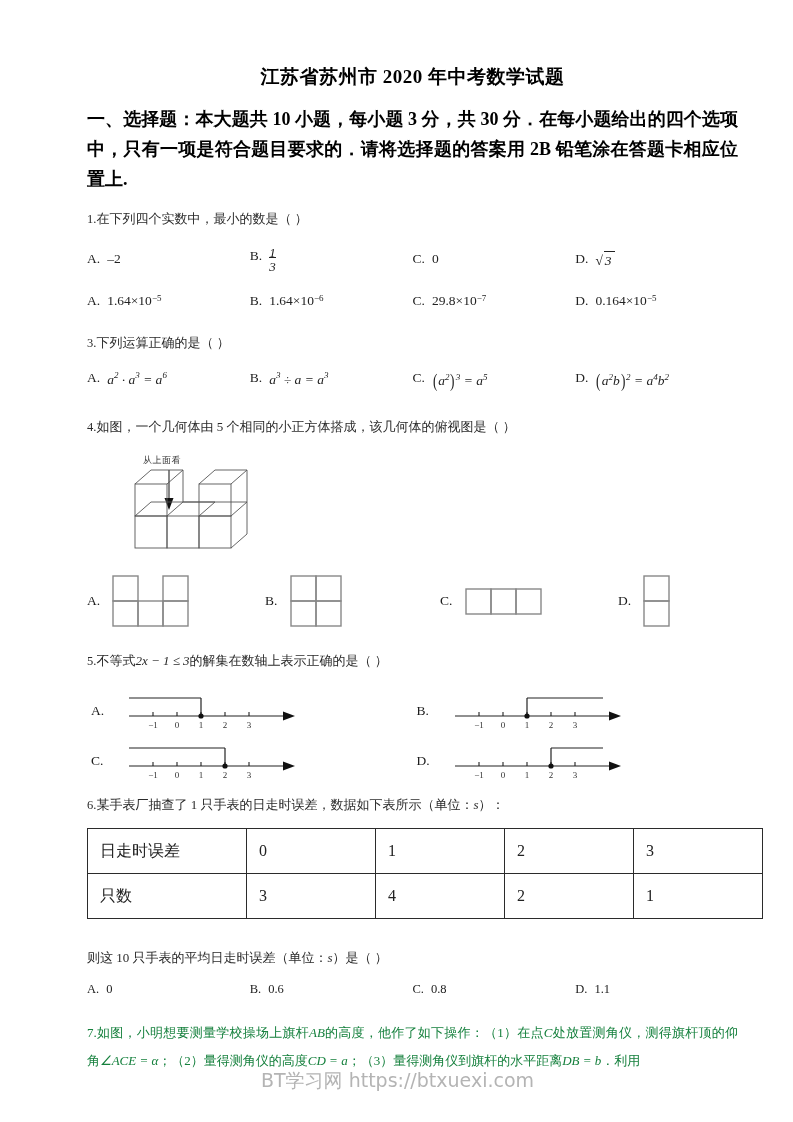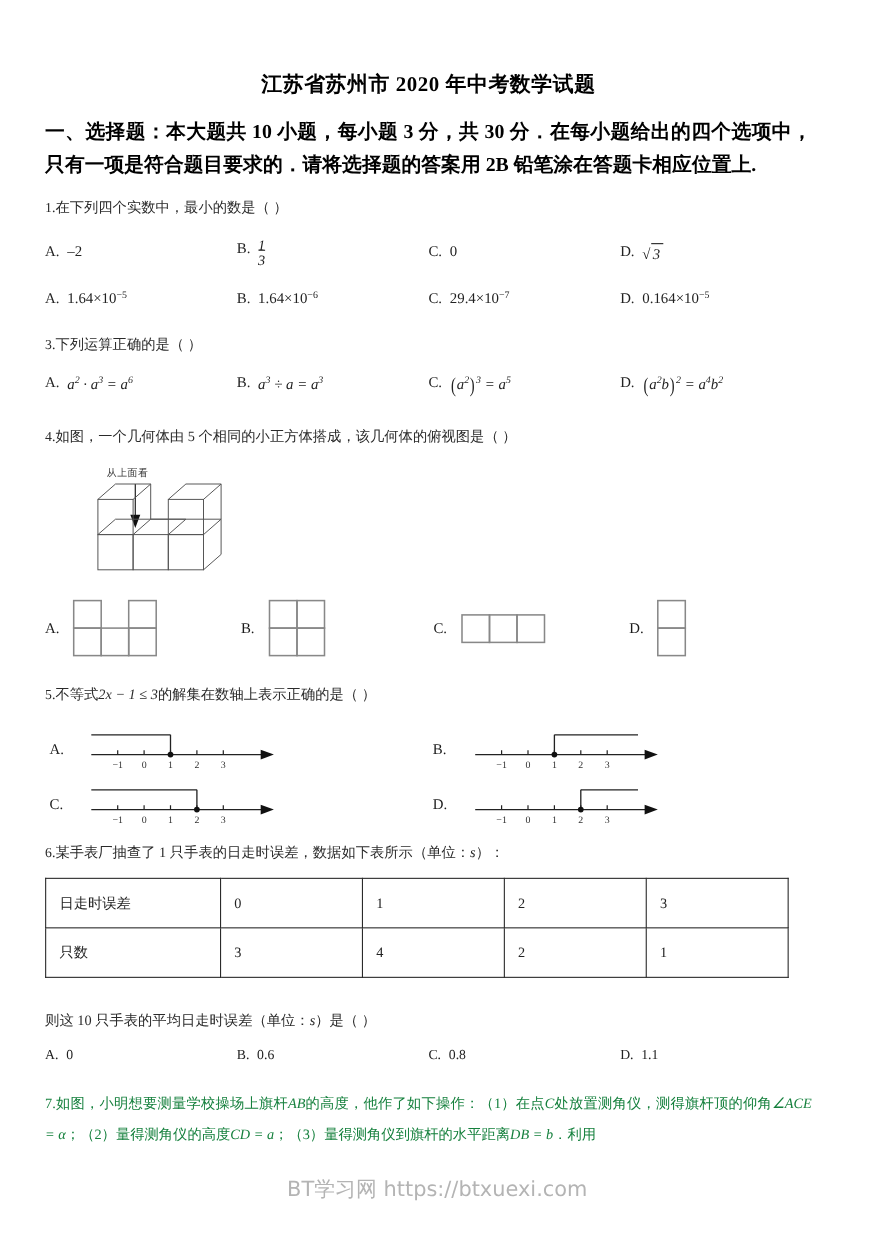--- a/index.html
+++ b/index.html
@@ -14,21 +14,21 @@
     font-family: "Liberation Serif", "DejaVu Serif", serif;
     color: #1a1a1a;
     overflow: hidden;
   }
   .page {
     position: absolute;
     left: 0; top: 0;
     width: 793px;
     height: 832px;
     box-sizing: border-box;
-    padding: 52px 55px 0 41px;
+    padding: 52px 55px 0 87px;
   }
   .doc-title {
     text-align: center;
     font-size: 19px;
     font-weight: bold;
     letter-spacing: 0.5px;
     margin: 12px 0 14px 0;
     color: #000;
   }
   .section-head {
@@ -133,21 +133,21 @@
   table.data {
     border-collapse: collapse;
     width: 676px;
     margin-top: 10px;
     table-layout: fixed;
   }
   table.data td {
     border: 1px solid #2b2b2b;
     height: 44px;
     padding: 0 12px;
-    font-size: 13px;
+    font-size: 16px;
     color: #222;
     vertical-align: middle;
   }
   table.data td.head { width: 134px; }
 
   .after-table {
     font-size: 13px;
     margin-top: 30px;
     color: #2a2a2a;
   }
@@ -213,21 +213,21 @@
         <span class="upn">−5</span>
     </div>
     <div class="opt">
       <span class="lbl">B.</span>
       <span>1.64</span>
         <span>×10</span>
         <span class="upn">−6</span>
     </div>
     <div class="opt">
       <span class="lbl">C.</span>
-      <span>29.4</span>
+      <span>29.8</span>
         <span>×10</span>
         <span class="upn">−7</span>
     </div>
     <div class="opt">
       <span class="lbl">D.</span>
       <span>0.164</span>
         <span>×10</span>
         <span class="upn">−5</span>
     </div>
   </div>

